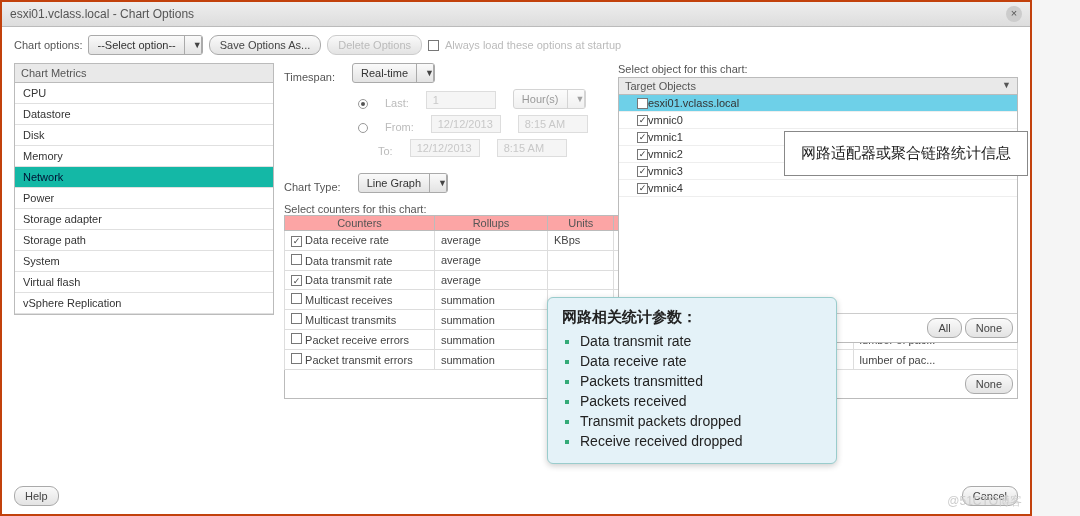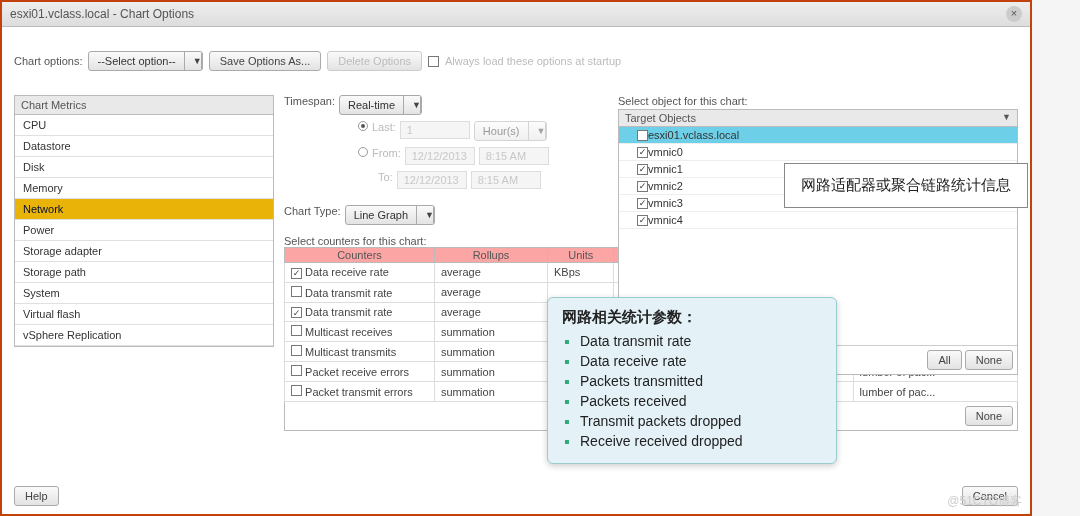--- a/index.html
+++ b/index.html
@@ -1,34 +1,34 @@
 <!DOCTYPE html>
 <html><head>
 <meta charset="utf-8">
 <style>
   * { box-sizing: border-box; font-family: Arial, Helvetica, sans-serif; }
   body { margin: 0; background: #f5f5f5; font-size: 11px; color: #333; }
   .window { width: 1032px; height: 516px; background: #fff; border: 2px solid #c2410c; position: relative; overflow: hidden; }
   .titlebar { background: linear-gradient(#eee,#ddd); padding: 4px 8px; font-size: 12px; color: #555; border-bottom: 1px solid #bbb; display:flex; justify-content:space-between; align-items:center; }
   .close-x { width:16px; height:16px; border-radius:50%; background:#ccc; text-align:center; line-height:14px; font-size:11px; cursor:pointer; }
-  .toolbar { padding: 24px 12px; display:flex; align-items:center; gap:6px; }
+  .toolbar { padding: 8px 12px; display:flex; align-items:center; gap:6px; }
   .lbl { color:#555; }
-  .btn { background:linear-gradient(#fafafa,#e3e3e3); border:1px solid #aaa; border-radius:3px; padding:3px 10px; font-size:11px; color:#444; cursor:pointer; }
+  .btn { background:linear-gradient(#fafafa,#e3e3e3); border:1px solid #aaa; border-radius:9px; padding:3px 10px; font-size:11px; color:#444; cursor:pointer; }
   .btn.disabled { color:#bbb; border-color:#ccc; cursor:default; }
   .select { display:inline-flex; align-items:center; border:1px solid #aaa; border-radius:3px; background:linear-gradient(#fafafa,#e3e3e3); }
   .select > span { padding:3px 8px; border-right:1px solid #aaa; }
   .select > .caret { width:16px; text-align:center; font-size:9px; color:#444; cursor:pointer; }
   .body { display:flex; padding:0 12px 8px 12px; gap:10px; flex:1; }
   .sidebar { width:260px; }
   .panel-head { background:#e9e9e9; border:1px solid #bbb; padding:3px 6px; font-size:11px; color:#555; }
   .metric-list { border:1px solid #bbb; border-top:none; }
   .metric-item { padding:4px 8px; border-bottom:1px solid #e0e0e0; cursor:pointer; }
-  .metric-item.sel { background:#eab308; color:#013; }
+  .metric-item.sel { background:#14b8a6; color:#013; }
   .main { flex:1; display:flex; flex-direction:column; gap:6px; position:relative; }
-  .row { display:flex; align-items:flex-start; gap:4px; }
+  .row { display:flex; align-items:flex-end; gap:17px; }
   .radio { width:10px;height:10px;border:1px solid #999;border-radius:50%;display:inline-block;position:relative; }
   .radio.on::after{content:"";position:absolute;inset:2px;background:#555;border-radius:50%;}
   .disabled-text { color:#bbb; }
   .txtfield { border:1px solid #ccc; padding:2px 6px; background:#fff; font-size:11px; min-width:70px; display:inline-block; }
   .txtfield.dis { background:#f5f5f5; color:#c8c8c8; border-color:#ddd; }
   .right-col { position:absolute; right:0; top:0; width:400px; }
   .right-head { font-size:11px; color:#555; }
   .obj-panel { border:1px solid #bbb; margin-top:2px; background:#fff; }
   .obj-h { background:#e9e9e9; border-bottom:1px solid #bbb; padding:2px 6px; color:#555; display:flex; justify-content:space-between; }
   .obj-row { padding:2px 18px; display:flex; align-items:center; gap:0; border-bottom:1px solid #eee; }

